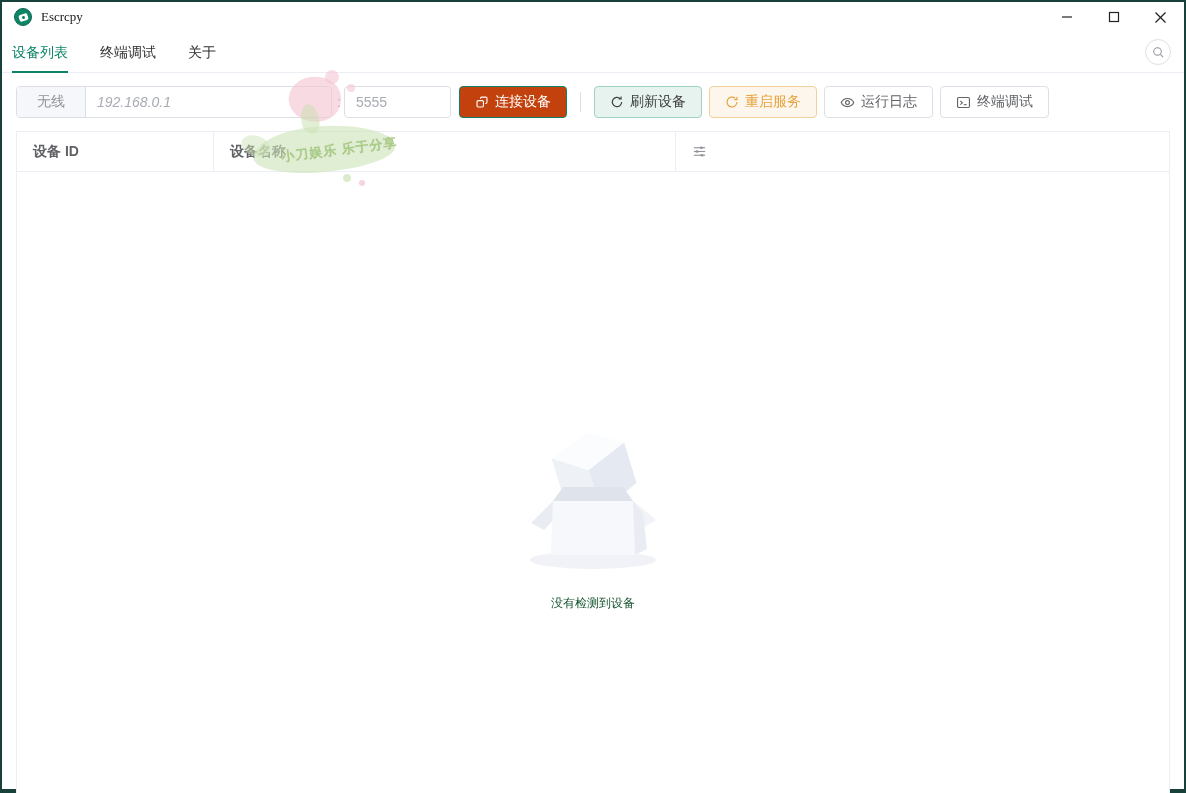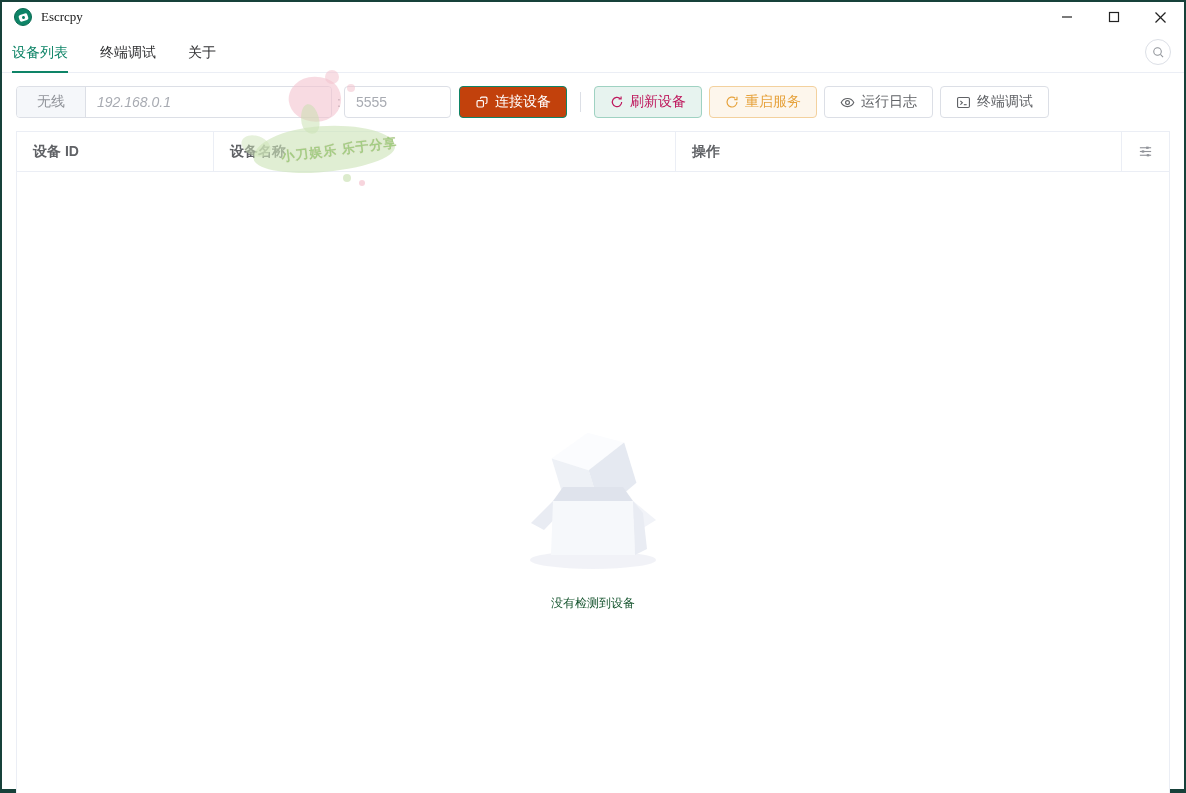--- a/index.html
+++ b/index.html
@@ -63,21 +63,21 @@
     padding: 0 11px; font-size: 14px; outline: none; color: #606266; font-family: "Liberation Sans", sans-serif;
   }
   input::placeholder { color: #a8abb2; opacity: 1; }
   .btn {
     height: 32px; border-radius: 4px; padding: 0 15px; font-size: 14px;
     display: inline-flex; align-items: center; gap: 6px; cursor: pointer; white-space: nowrap;
     border: 1px solid #dcdfe6; background: #fff; color: #606266; font-family: "Liberation Sans", sans-serif;
   }
   .btn svg { flex: 0 0 auto; }
   .btn-primary { background: #c2410c; border-color: #0e8467; color: #fff; margin-left: 8px; }
-  .btn-plain-green { background: #e7f3ef; border-color: #9fd2c2; color: #be185d; }
+  .btn-plain-green { background: #e7f3ef; border-color: #9fd2c2; color: #404040; }
   .btn-plain-orange { background: #fdf6ec; border-color: #f3d19e; color: #e6a23c; }
   .v-divider { width: 1px; height: 20px; background: #dcdfe6; margin: 0 13px; }
   .btn + .btn { margin-left: 7px; }
   
   .device-table {
     margin: 13px 14px 0; border: 1px solid #ebeef5; height: 752px;
     display: flex; flex-direction: column; background: #fff;
   }
   .table-header { display: flex; height: 40px; border-bottom: 1px solid #ebeef5; align-items: center; }
   .th { font-size: 14px; font-weight: bold; color: #606266; padding-left: 16px; height: 100%; display: flex; align-items: center; border-right: 1px solid #ebeef5; }
@@ -201,21 +201,20 @@
         <path d="M12.5 15.5H17"></path>
       </svg>
       <span>终端调试</span>
     </button>
   </div>
 
   <div class="device-table">
     <div class="table-header">
       <div class="th th-id">设备 ID</div>
       <div class="th th-name">设备名称</div>
-      <div class="th th-actions">操作</div>
       <div class="th-settings">
         <svg width="15" height="15" viewBox="0 0 24 24" stroke="currentColor" fill="none" stroke-width="1.8">
           <line x1="3" y1="6" x2="21" y2="6"></line>
             <rect x="13" y="4.2" width="4" height="3.6" fill="#909399" stroke="none"></rect>
           <line x1="3" y1="12" x2="21" y2="12"></line>
             <rect x="6" y="10.2" width="4" height="3.6" fill="#909399" stroke="none"></rect>
           <line x1="3" y1="18" x2="21" y2="18"></line>
             <rect x="14" y="16.2" width="4" height="3.6" fill="#909399" stroke="none"></rect>
         </svg>
       </div>

